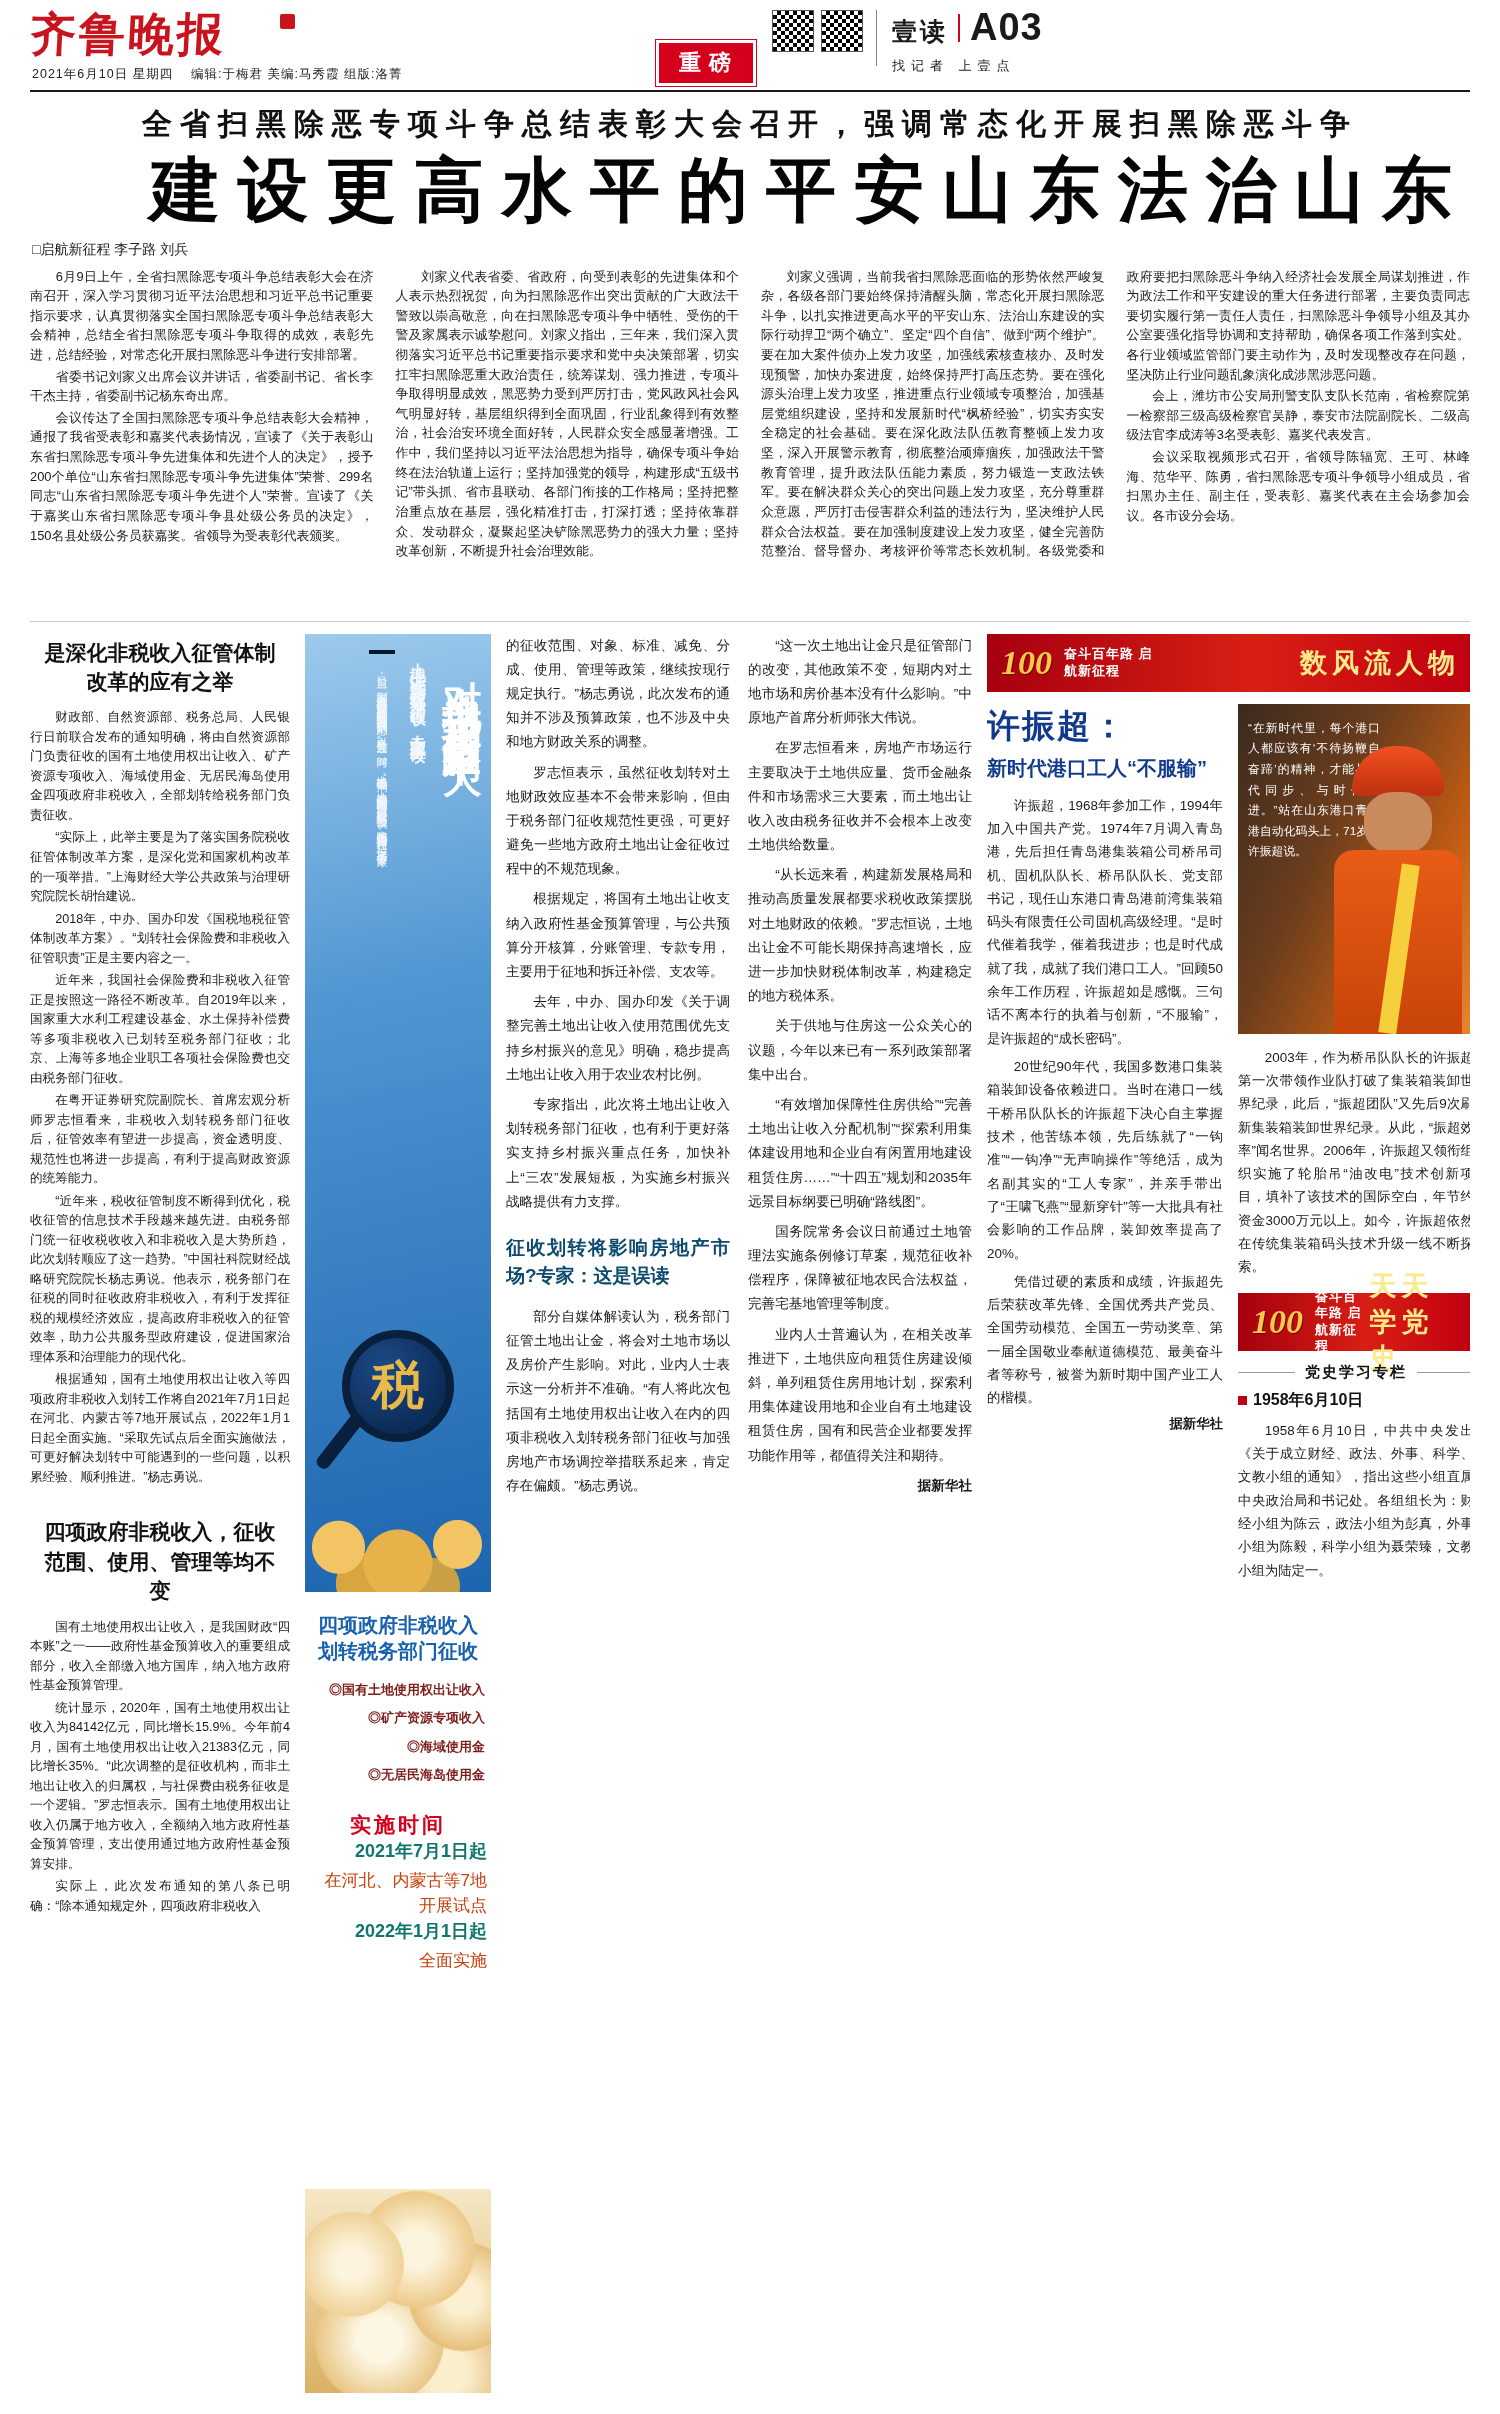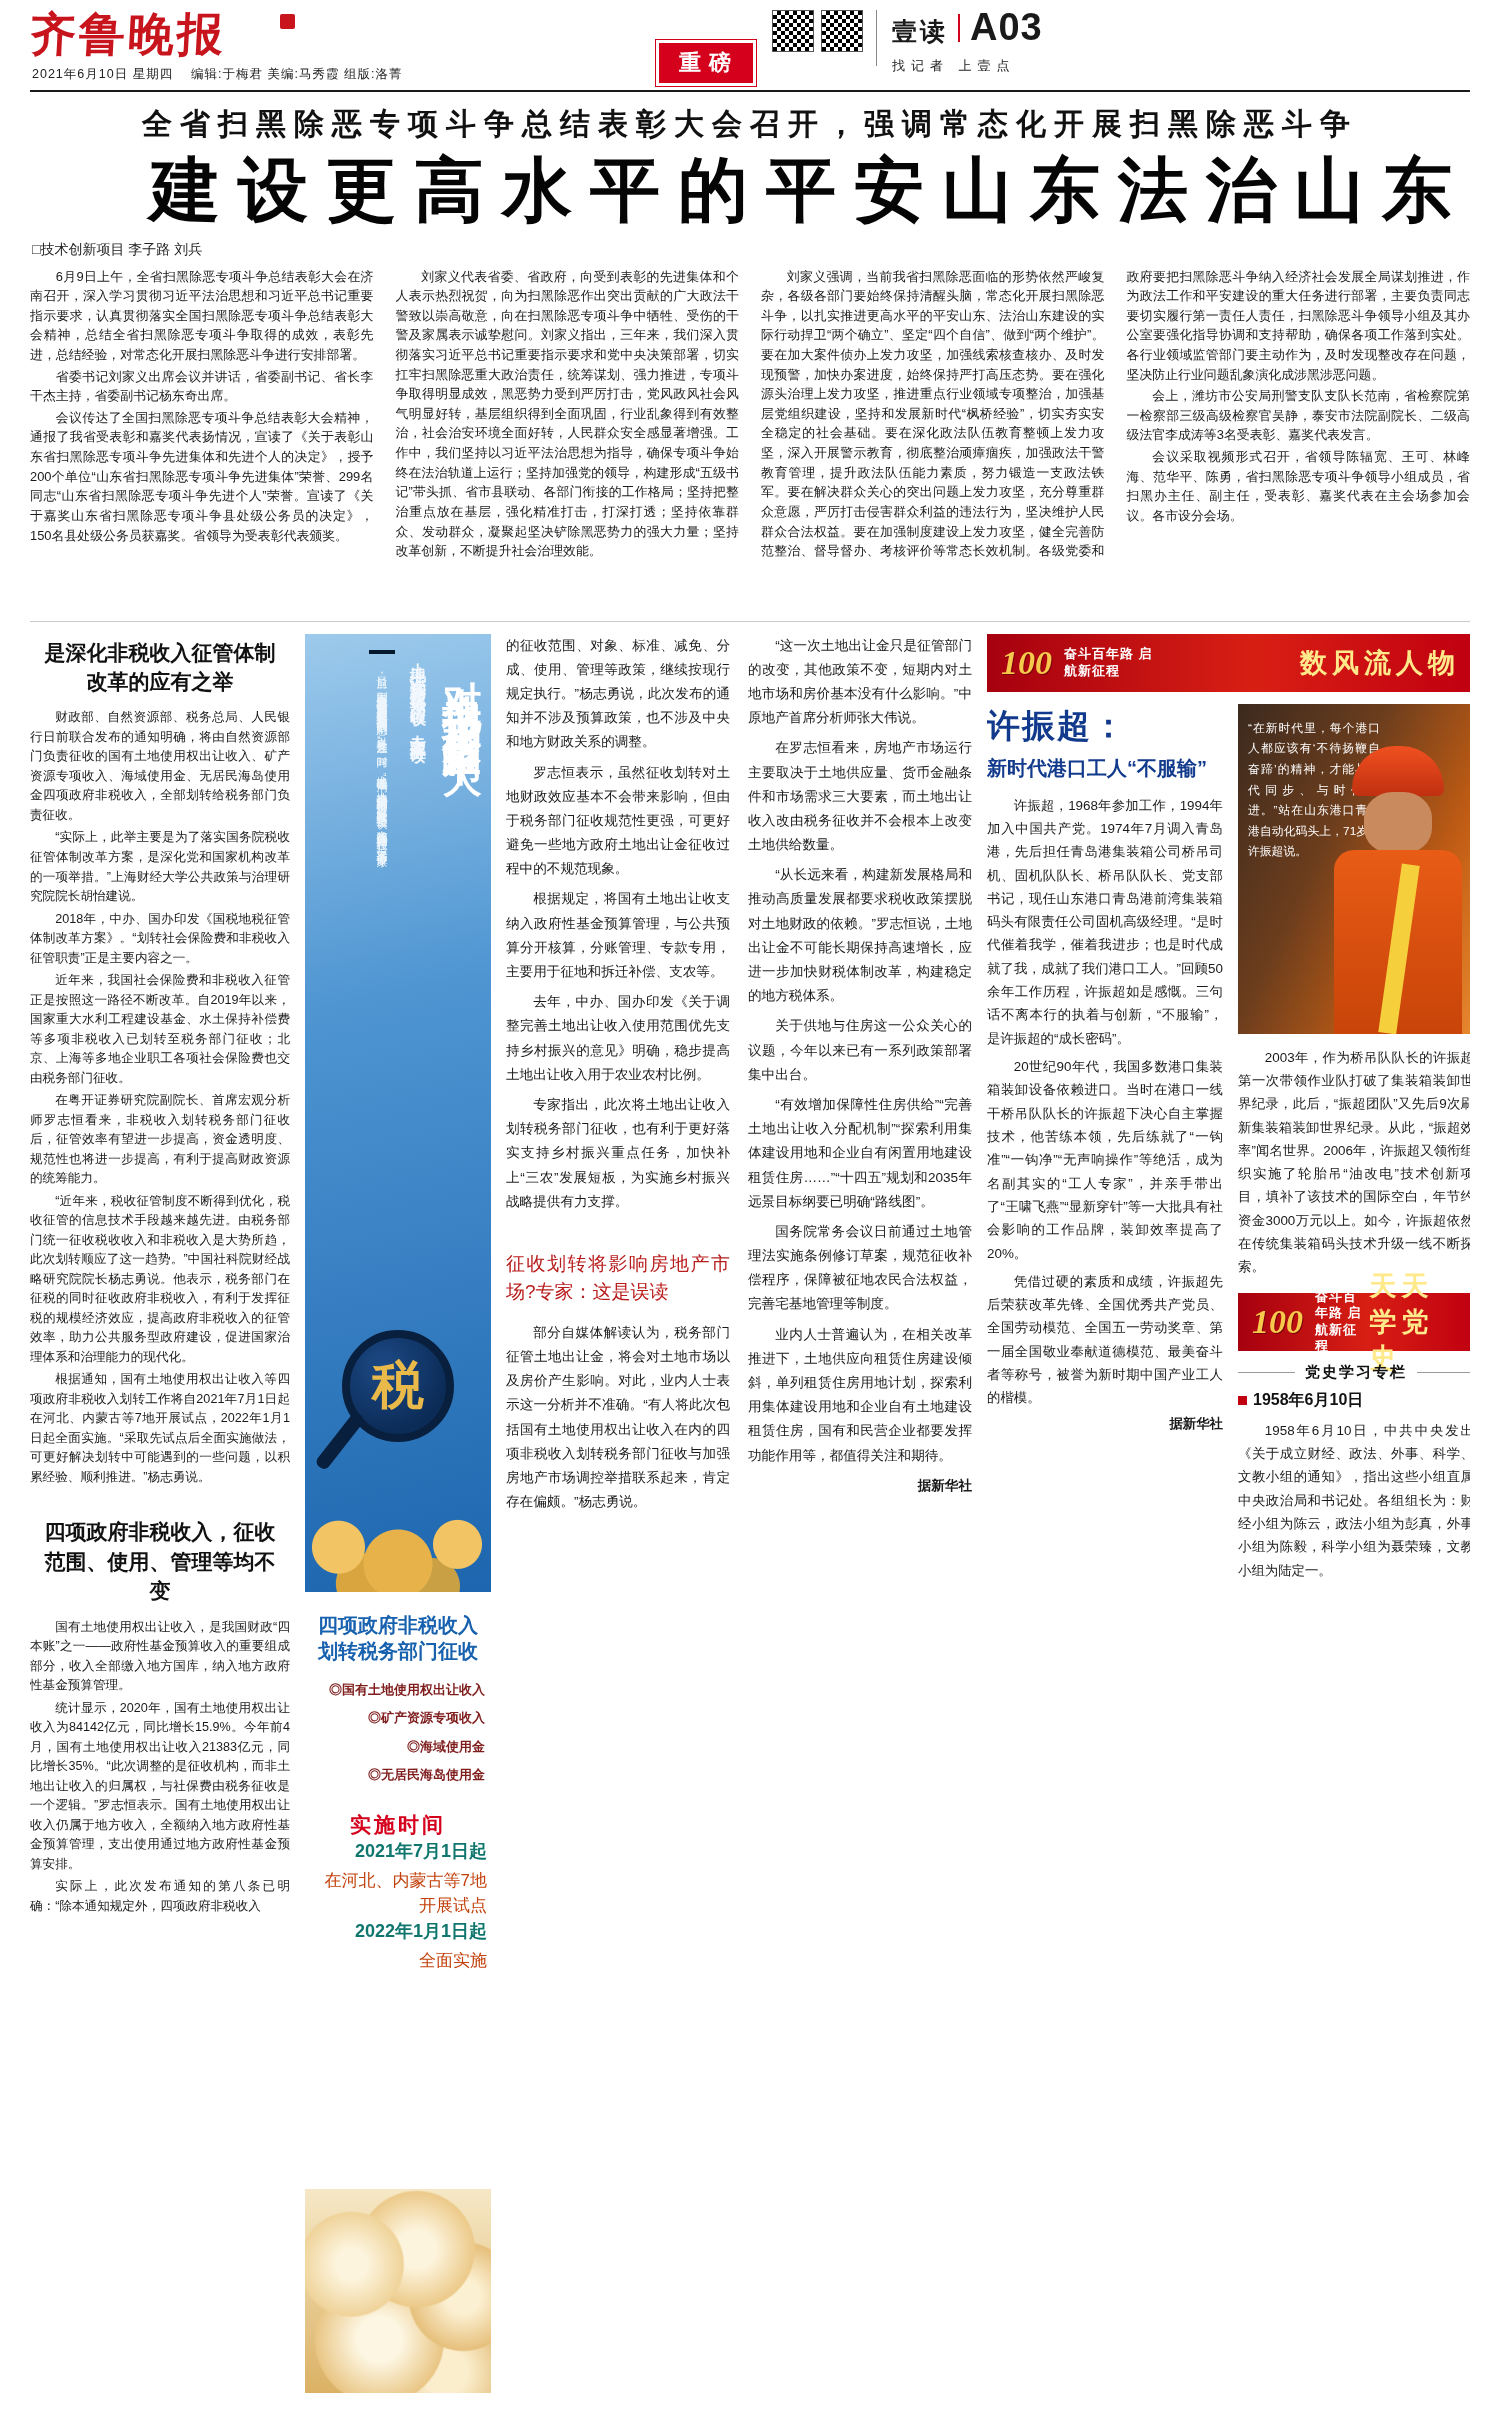--- a/index.html
+++ b/index.html
@@ -75,21 +75,21 @@
       radial-gradient(circle at 85% 50%, #fcf0d2 0 9%, #e6c07c 28%, rgba(0,0,0,0) 29%),
       radial-gradient(circle at 40% 70%, #fdf6e2 0 12%, #e9c685 34%, rgba(0,0,0,0) 35%),
       radial-gradient(circle at 75% 85%, #fbeecd 0 10%, #dfb76f 30%, rgba(0,0,0,0) 31%),
       linear-gradient(180deg,#f6e8c6,#d9ae5f); }
 
   
   .col3 { width:466px; flex:none; }
   .mid-article { column-count:2; column-gap:18px; height:1772px; overflow:hidden; text-align:justify; font-size:13.6px; line-height:1.78; }
   .mid-article p { margin-bottom:6px; text-indent:2em; }
   .mid-article .no-indent { text-indent:0; }
-  .mid-subhead { font-size:19px; font-weight:400; line-height:1.5; margin:36px 0 14px; text-indent:0; color:#b91c1c; break-inside:avoid; }
+  .mid-subhead { font-size:19px; font-weight:700; line-height:1.5; margin:20px 0 14px; text-indent:0; color:#0c4a6e; break-inside:avoid; }
   .mid-credit { text-align:right; font-weight:700; font-size:13.6px; margin-top:4px; }
 
   
   .col5 { width:487px; flex:none; }
   .banner { height:58px; display:flex; align-items:center; padding:0 14px; color:#fff; background:linear-gradient(90deg,#a6000f,#d81f14 55%,#c00010); }
   .emblem { font-family:"Liberation Serif", serif; font-style:italic; font-weight:900; font-size:34px; color:#f6c84c; margin-right:12px; text-shadow:1px 1px 0 #7a0008; }
   .banner-slogan { font-size:13px; font-weight:700; letter-spacing:1px; line-height:1.25; width:96px; }
   .banner-title { margin-left:auto; font-family:"Liberation Serif", serif; font-size:27px; font-weight:900; color:#ffe98a; letter-spacing:5px; }
   .sidebar-cols { display:flex; gap:15px; margin-top:12px; height:1698px; overflow:hidden; }
   .sb-left, .sb-right { width:236px; flex:none; }
@@ -136,21 +136,21 @@
         <span class="section-sep"></span>
         <span class="page-no">A03</span>
       </div>
       <div class="tagline">找记者 上壹点</div>
     </div>
   </header>
 
   <section class="lead">
     <div class="kicker">全省扫黑除恶专项斗争总结表彰大会召开，强调常态化开展扫黑除恶斗争</div>
     <h1 class="headline">建设更高水平的平安山东法治山东</h1>
-    <div class="byline">□技术创新项目 李子路 刘兵</div>
+    <div class="byline">□启航新征程 李子路 刘兵</div>
     <div class="lead-body">
         <p class="para">6月9日上午，全省扫黑除恶专项斗争总结表彰大会在济南召开，深入学习贯彻习近平法治思想和习近平总书记重要指示要求，认真贯彻落实全国扫黑除恶专项斗争总结表彰大会精神，总结全省扫黑除恶专项斗争取得的成效，表彰先进，总结经验，对常态化开展扫黑除恶斗争进行安排部署。</p>
         <p class="para">省委书记刘家义出席会议并讲话，省委副书记、省长李干杰主持，省委副书记杨东奇出席。</p>
         <p class="para">会议传达了全国扫黑除恶专项斗争总结表彰大会精神，通报了我省受表彰和嘉奖代表扬情况，宣读了《关于表彰山东省扫黑除恶专项斗争先进集体和先进个人的决定》，授予200个单位“山东省扫黑除恶专项斗争先进集体”荣誉、299名同志“山东省扫黑除恶专项斗争先进个人”荣誉。宣读了《关于嘉奖山东省扫黑除恶专项斗争县处级公务员的决定》，150名县处级公务员获嘉奖。省领导为受表彰代表颁奖。</p>
         <p class="para">刘家义代表省委、省政府，向受到表彰的先进集体和个人表示热烈祝贺，向为扫黑除恶作出突出贡献的广大政法干警致以崇高敬意，向在扫黑除恶专项斗争中牺牲、受伤的干警及家属表示诚挚慰问。刘家义指出，三年来，我们深入贯彻落实习近平总书记重要指示要求和党中央决策部署，切实扛牢扫黑除恶重大政治责任，统筹谋划、强力推进，专项斗争取得明显成效，黑恶势力受到严厉打击，党风政风社会风气明显好转，基层组织得到全面巩固，行业乱象得到有效整治，社会治安环境全面好转，人民群众安全感显著增强。工作中，我们坚持以习近平法治思想为指导，确保专项斗争始终在法治轨道上运行；坚持加强党的领导，构建形成“五级书记”带头抓、省市县联动、各部门衔接的工作格局；坚持把整治重点放在基层，强化精准打击，打深打透；坚持依靠群众、发动群众，凝聚起坚决铲除黑恶势力的强大力量；坚持改革创新，不断提升社会治理效能。</p>
         <p class="para">刘家义强调，当前我省扫黑除恶面临的形势依然严峻复杂，各级各部门要始终保持清醒头脑，常态化开展扫黑除恶斗争，以扎实推进更高水平的平安山东、法治山东建设的实际行动捍卫“两个确立”、坚定“四个自信”、做到“两个维护”。要在加大案件侦办上发力攻坚，加强线索核查核办、及时发现预警，加快办案进度，始终保持严打高压态势。要在强化源头治理上发力攻坚，推进重点行业领域专项整治，加强基层党组织建设，坚持和发展新时代“枫桥经验”，切实夯实安全稳定的社会基础。要在深化政法队伍教育整顿上发力攻坚，深入开展警示教育，彻底整治顽瘴痼疾，加强政法干警教育管理，提升政法队伍能力素质，努力锻造一支政法铁军。要在解决群众关心的突出问题上发力攻坚，充分尊重群众意愿，严厉打击侵害群众利益的违法行为，坚决维护人民群众合法权益。要在加强制度建设上发力攻坚，健全完善防范整治、督导督办、考核评价等常态长效机制。各级党委和政府要把扫黑除恶斗争纳入经济社会发展全局谋划推进，作为政法工作和平安建设的重大任务进行部署，主要负责同志要切实履行第一责任人责任，扫黑除恶斗争领导小组及其办公室要强化指导协调和支持帮助，确保各项工作落到实处。各行业领域监管部门要主动作为，及时发现整改存在问题，坚决防止行业问题乱象演化成涉黑涉恶问题。</p>
         <p class="para">会上，潍坊市公安局刑警支队支队长范南，省检察院第一检察部三级高级检察官吴静，泰安市法院副院长、二级高级法官李成涛等3名受表彰、嘉奖代表发言。</p>
         <p class="para">会议采取视频形式召开，省领导陈辐宽、王可、林峰海、范华平、陈勇，省扫黑除恶专项斗争领导小组成员，省扫黑办主任、副主任，受表彰、嘉奖代表在主会场参加会议。各市设分会场。</p>
       </div>
   </section>

